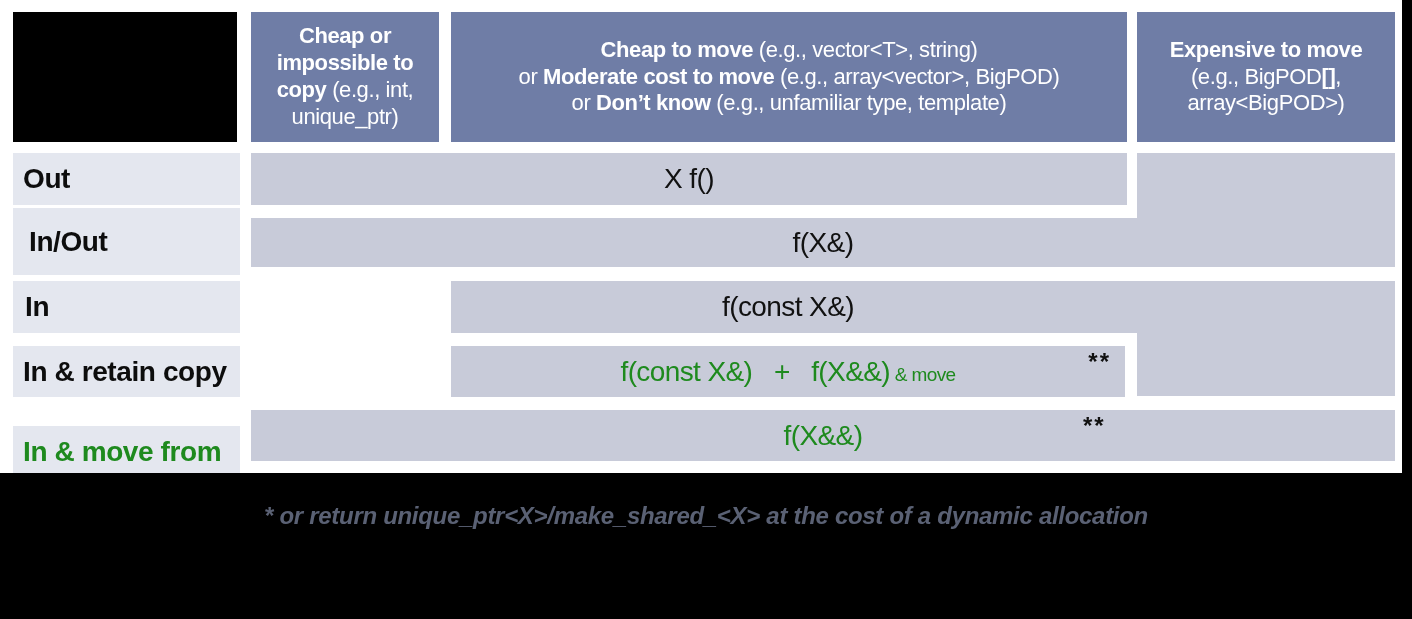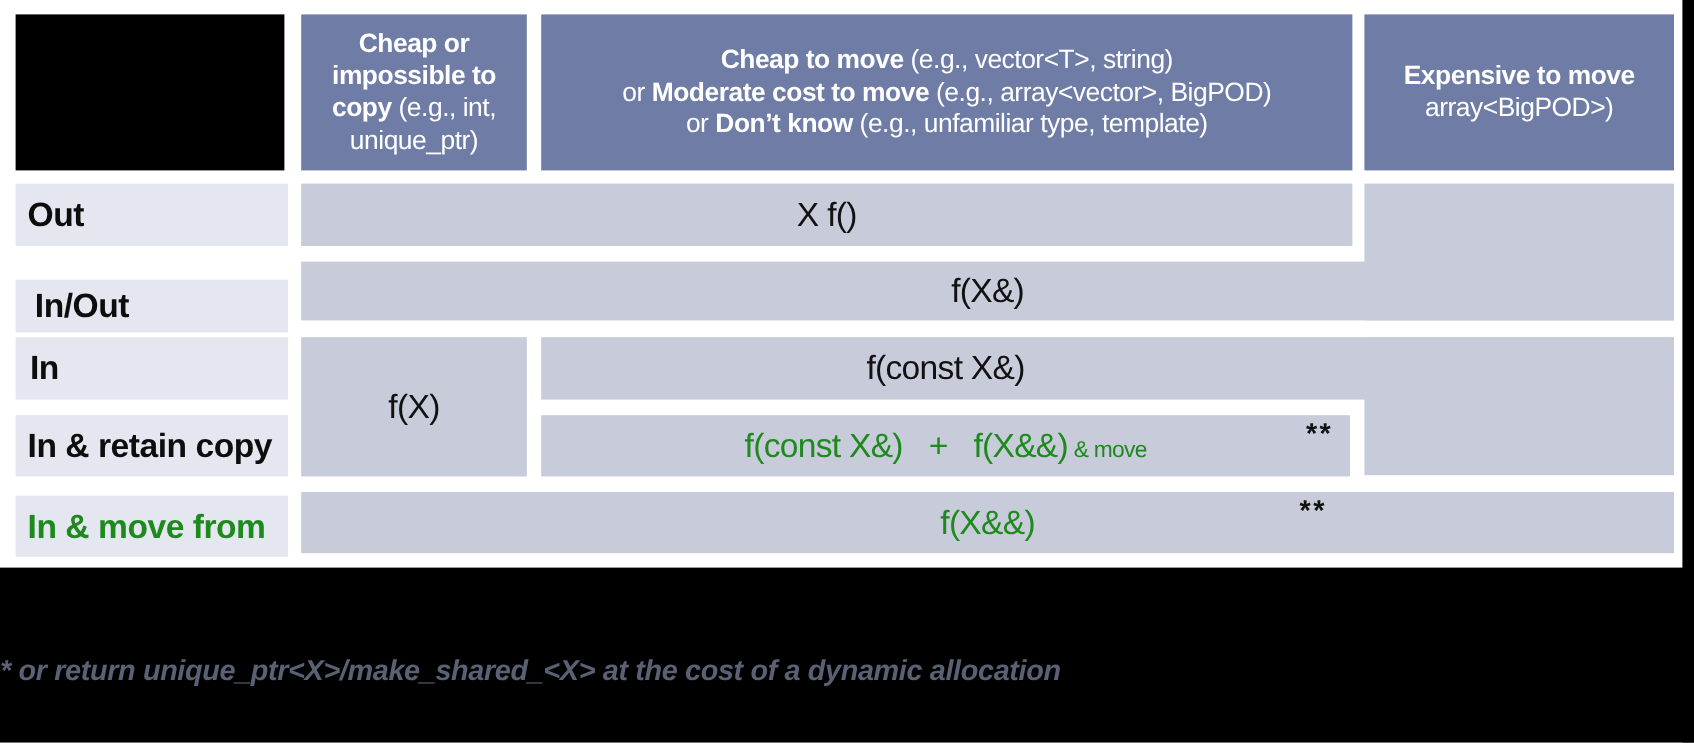--- a/index.html
+++ b/index.html
@@ -34,21 +34,21 @@
   }
   .cell .green{color:var(--green);}
   .cell .small{font-size:19px;}
   .seg-line{white-space:pre;}
   .marker{
     position:absolute;font-size:24px;font-weight:bold;color:#111;letter-spacing:2px;
   }
 
   .footer{
     position:absolute;left:0;top:473px;width:1412px;height:146px;background:var(--black);
-    display:flex;flex-direction:row;align-items:center;padding-top:28px;row-gap:30px;
+    display:flex;flex-direction:column;align-items:center;padding-top:28px;row-gap:30px;
     box-sizing:border-box;
   }
   .footnote{
     color:var(--footnote);font-style:italic;font-weight:600;font-size:24px;
     letter-spacing:-0.3px;line-height:30px;
   }
 </style>
 </head>
 <body>
 
@@ -63,54 +63,52 @@
   <div class="hdr" id="hdr-col2">
     <div>
         <div><span class="b">Cheap to move</span><span> (e.g., vector&lt;T&gt;, string)</span></div>
         <div><span>or </span><span class="b">Moderate cost to move</span><span> (e.g., array&lt;vector&gt;, BigPOD)</span></div>
         <div><span>or </span><span class="b">Don’t know</span><span> (e.g., unfamiliar type, template)</span></div>
       </div>
   </div>
   <div class="hdr" id="hdr-col3">
     <div>
         <div><span class="b">Expensive to move</span></div>
+        <div><span>(e.g., BigPOD</span><span class="b">[]</span><span>,</span></div>
         <div><span>array&lt;BigPOD&gt;)</span></div>
       </div>
   </div>
 
   <div class="rowlabel" style="top:153px;height:52px;">
     <span>Out</span>
   </div>
-  <div class="rowlabel" style="top:233px;height:44px;padding-left:16px;">
+  <div class="rowlabel" style="top:208px;height:67px;padding-left:16px;">
     <span>In/Out</span>
   </div>
   <div class="rowlabel" style="top:281px;height:52px;padding-left:12px;">
     <span>In</span>
   </div>
   <div class="rowlabel" style="top:346px;height:51px;">
     <span>In &amp; retain copy</span>
   </div>
-  <div class="rowlabel green" style="top:413px;height:51px;">
+  <div class="rowlabel green" style="top:426px;height:51px;">
     <span>In &amp; move from</span>
   </div>
 
   <div class="cell" style="left:1137px;top:153px;width:258px;height:114px;"></div>
   <div class="cell" style="left:1137px;top:281px;width:258px;height:115px;"></div>
 
   <div class="cell" style="left:251px;top:153px;width:876px;height:52px;">
     <span>X f()</span>
   </div>
 
   <div class="cell" style="left:251px;top:218px;width:1144px;height:49px;">
     <span>f(X&amp;)</span>
   </div>
 
-  <div class="cell" style="left:251px;top:281px;width:188px;height:116px;">
-    <span>f(X)</span>
-  </div>
 
   <div class="cell" style="left:451px;top:281px;width:944px;height:52px;padding-right:270px;box-sizing:border-box;">
     <span>f(const X&amp;)</span>
   </div>
 
   <div class="cell" style="left:451px;top:346px;width:674px;height:51px;">
     <span class="seg-line"><span class="green">f(const X&amp;)</span><span class="green">   +   </span><span class="green">f(X&amp;&amp;)</span><span class="green small"> &amp; move</span></span>
     <span class="marker" style="right:14px;top:2px;">**</span>
   </div>
 

